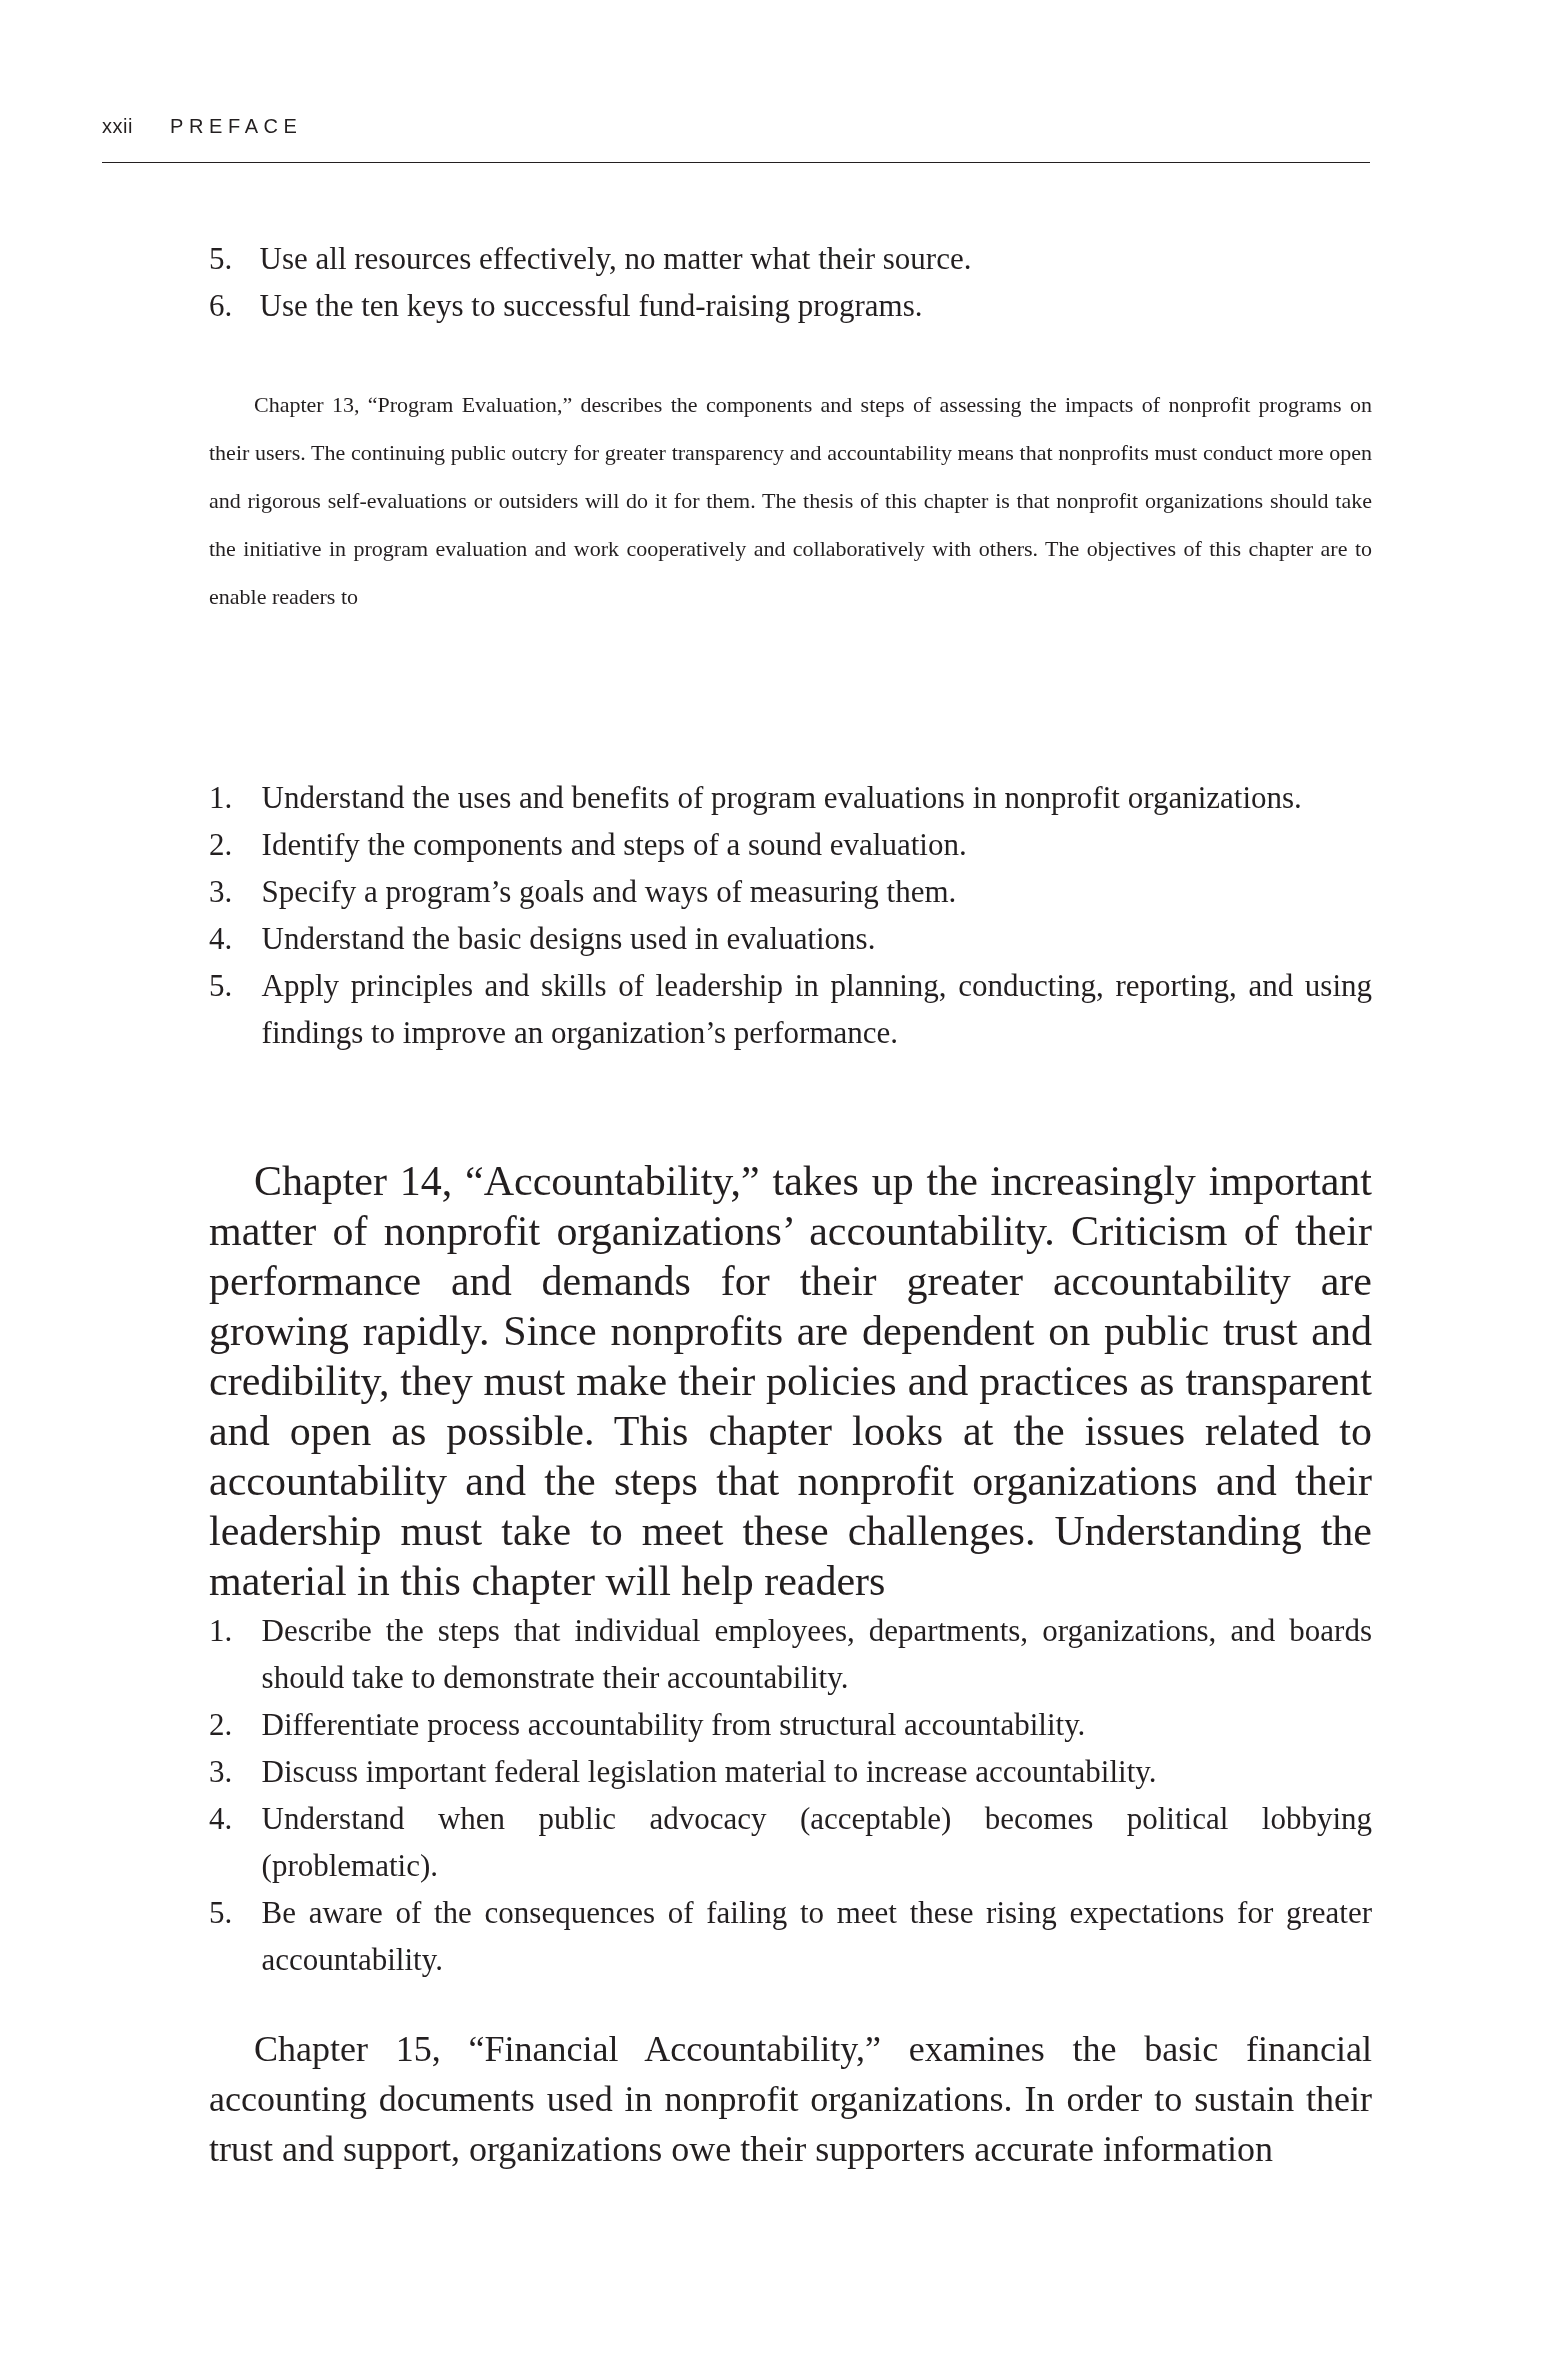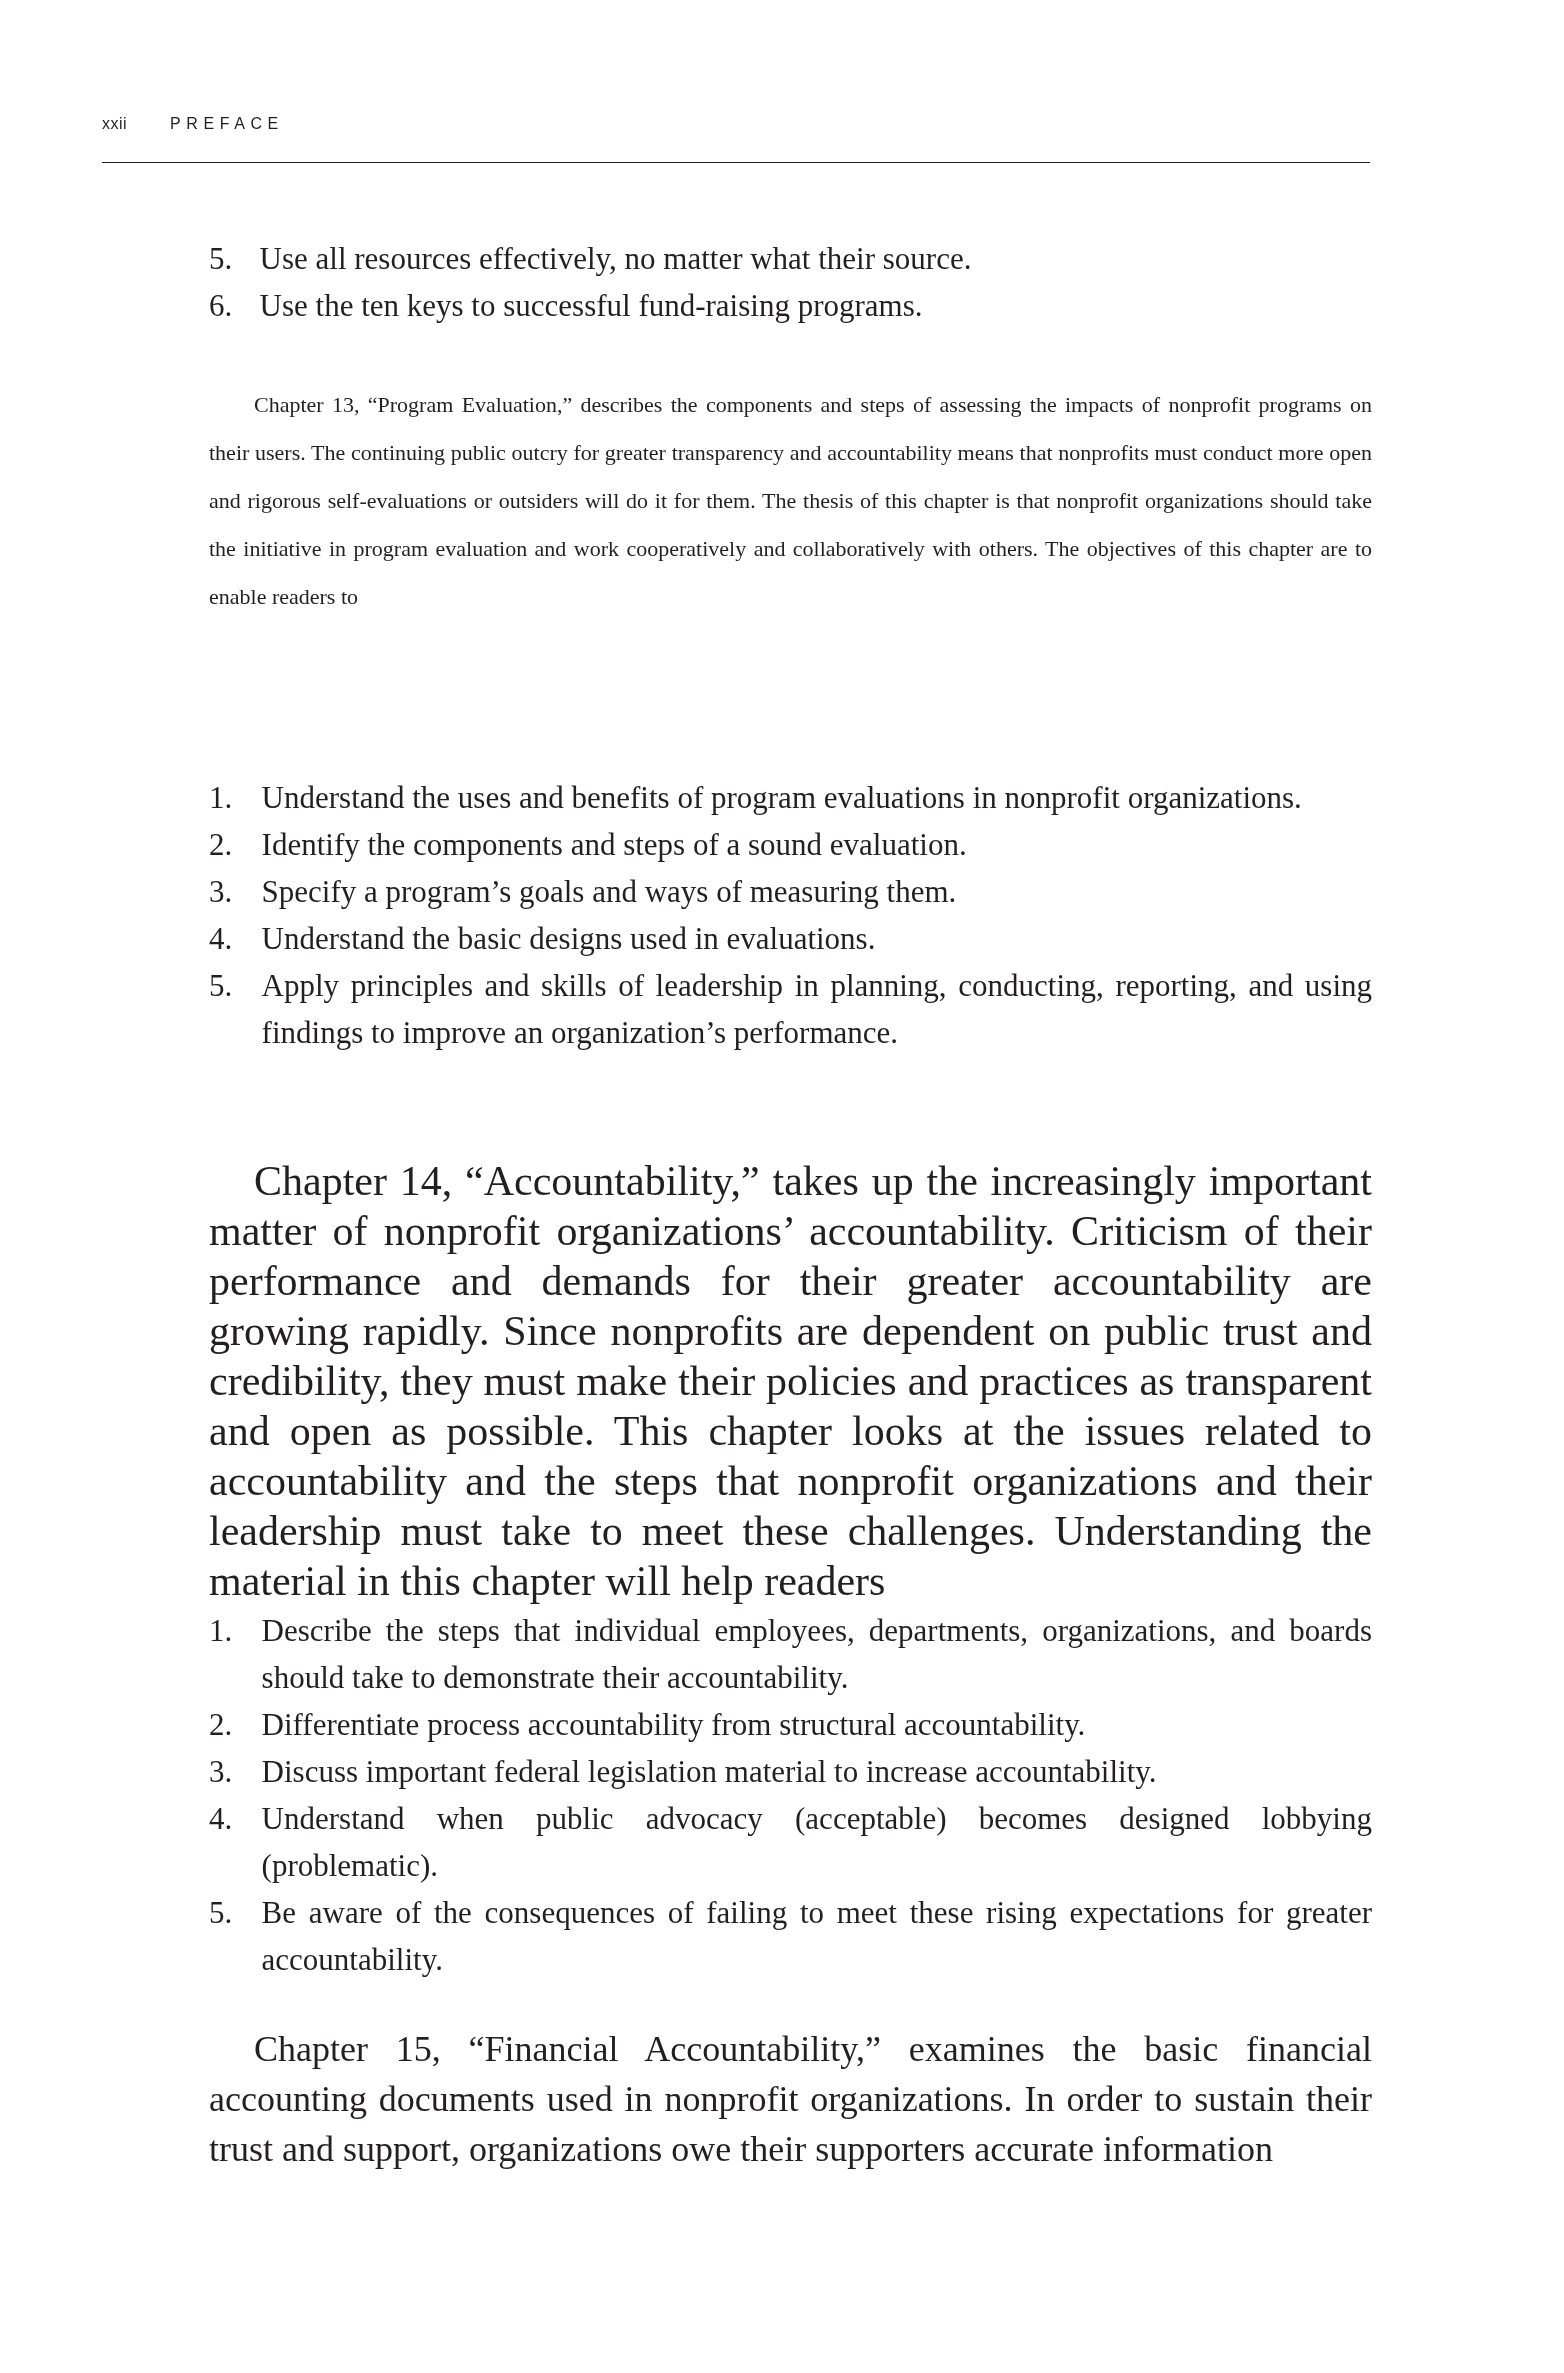--- a/index.html
+++ b/index.html
@@ -13,21 +13,21 @@
       position: relative;
       overflow: hidden;
       color: #231f20;
       font-family: "Liberation Serif", "DejaVu Serif", serif;
     }
     .running-head {
       position: absolute;
       left: 102px;
       top: 115px;
       font-family: "Liberation Sans", "DejaVu Sans", sans-serif;
-      font-size: 16px;
+      font-size: 20px;
       color: #231f20;
       display: flex;
       align-items: baseline;
     }
     .folio {
       width: 68px;
       letter-spacing: 0.5px;
     }
     .section-title {
       letter-spacing: 5.6px;
@@ -141,21 +141,21 @@
   <li class="list-item">
     <span class="num">2.</span>
     <span class="txt">Differentiate process accountability from structural accountability.</span>
   </li>
   <li class="list-item">
     <span class="num">3.</span>
     <span class="txt">Discuss important federal legislation material to increase accountability.</span>
   </li>
   <li class="list-item">
     <span class="num">4.</span>
-    <span class="txt">Understand when public advocacy (acceptable) becomes designed lobbying (problematic).</span>
+    <span class="txt">Understand when public advocacy (acceptable) becomes political lobbying (problematic).</span>
   </li>
   <li class="list-item">
     <span class="num">5.</span>
     <span class="txt">Be aware of the consequences of failing to meet these rising expectations for greater accountability.</span>
   </li>
 </ol>
 
 <p class="text-block para para-ch15">Chapter 15, “Financial Accountability,” examines the basic financial accounting documents used in nonprofit organizations. In order to sustain their trust and support, organizations owe their supporters accurate information</p>
 
 

